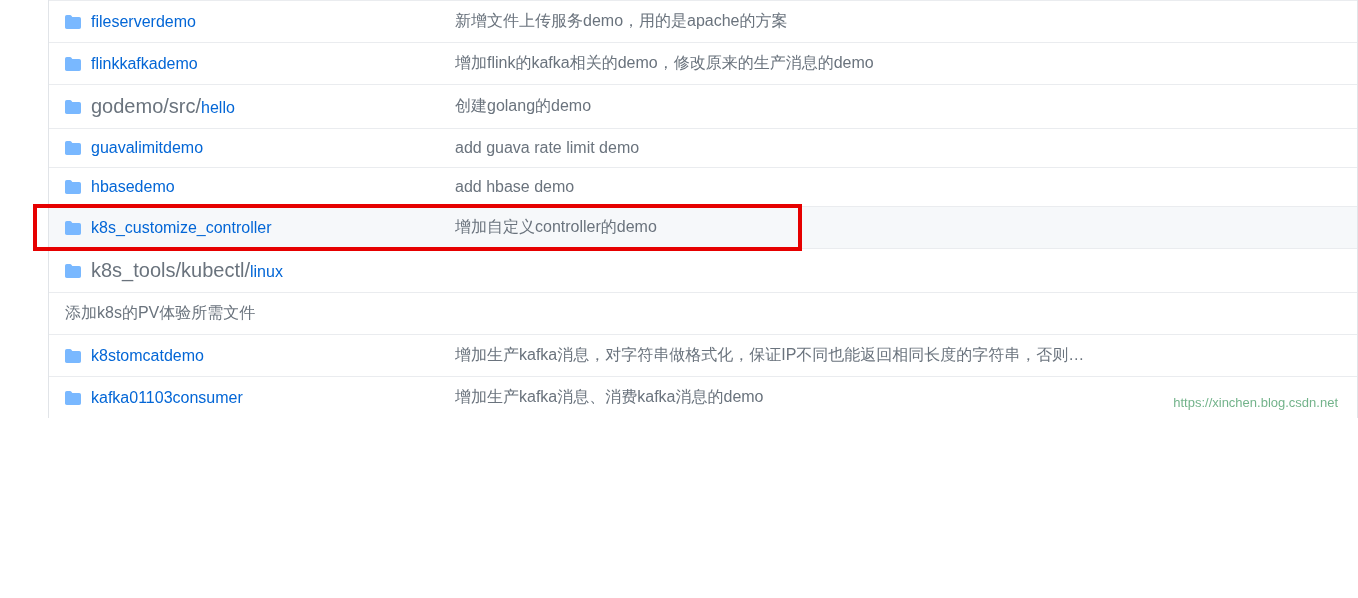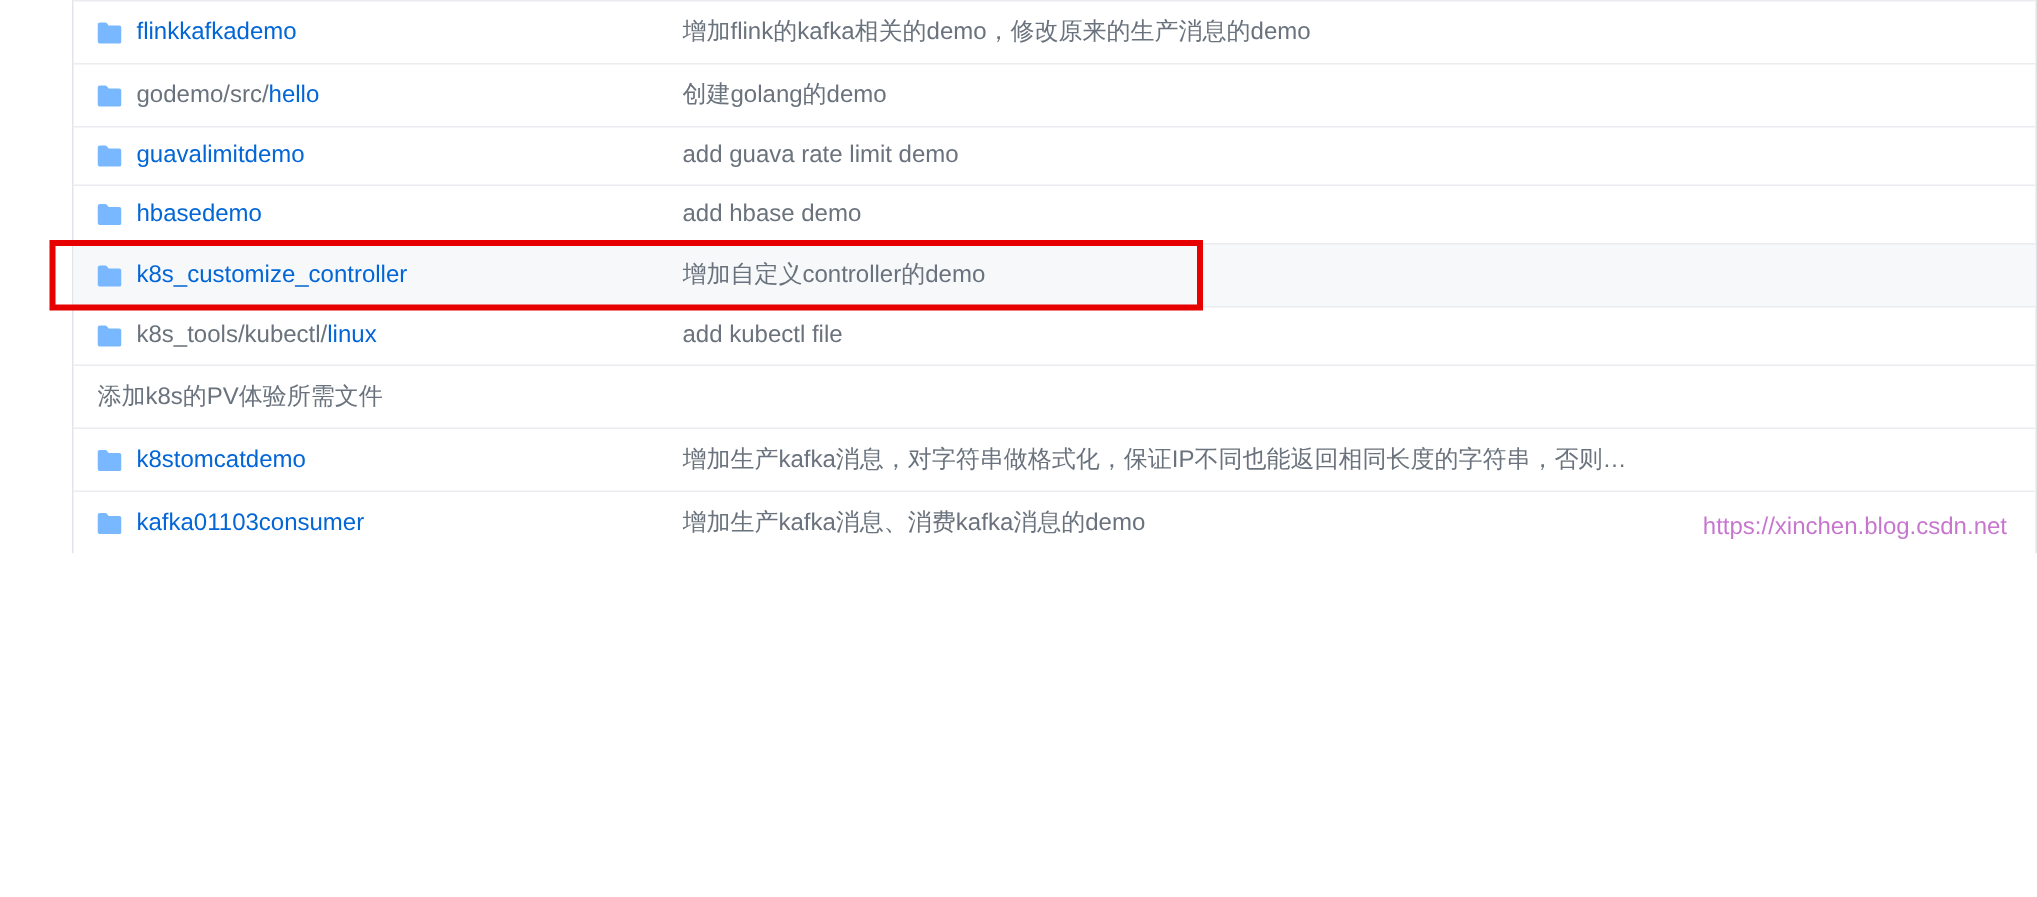--- a/index.html
+++ b/index.html
@@ -59,45 +59,56 @@
       fill: #79b8ff;
       display: block;
     }
     .file-link {
       color: #0366d6;
       text-decoration: none;
       font-size: 16px;
     }
     .path-segment {
       color: #6a737d;
-      font-size: 16px;
+      font-size: 20px;
     }
     .commit-message {
       color: #6a737d;
       font-size: 16px;
       flex: 1;
       white-space: nowrap;
       overflow: hidden;
       text-overflow: ellipsis;
       padding-right: 20px;
     }
     .watermark {
       position: absolute;
       bottom: 8px;
       right: 20px;
-      color: #a21caf;
-      font-size: 16px;
+      color: #15803d;
+      font-size: 13px;
       opacity: 0.6;
     }
   </style>
 </head>
 <body>
 
 <div class="container">
   <div class="file-list">
+  <div class="file-row">
+        <div class="file-name-cell">
+          <span class="folder-icon">
+            <svg viewBox="0 0 16 16" width="16" height="16">
+              <path d="M1.75 1A1.75 1.75 0 000 2.75v10.5C0 14.216.784 15 1.75 15h12.5A1.75 1.75 0 0016 13.25v-8.5A1.75 1.75 0 0014.25 3H7.5a.25.25 0 01-.2-.1l-.9-1.2C6.07 1.26 5.55 1 5 1H1.75z"></path>
+            </svg>
+          </span>
+          <span><a class="file-link" href="#">fileserverdemo</a></span>
+        </div>
+        <div class="commit-message">新增文件上传服务demo，用的是apache的方案</div>
+      </div>
       <div class="file-row">
         <div class="file-name-cell">
           <span class="folder-icon">
             <svg viewBox="0 0 16 16" width="16" height="16">
               <path d="M1.75 1A1.75 1.75 0 000 2.75v10.5C0 14.216.784 15 1.75 15h12.5A1.75 1.75 0 0016 13.25v-8.5A1.75 1.75 0 0014.25 3H7.5a.25.25 0 01-.2-.1l-.9-1.2C6.07 1.26 5.55 1 5 1H1.75z"></path>
             </svg>
           </span>
           <span><a class="file-link" href="#">flinkkafkademo</a></span>
         </div>
         <div class="commit-message">增加flink的kafka相关的demo，修改原来的生产消息的demo</div>
@@ -149,21 +160,20 @@
       </div>
       <div class="file-row">
         <div class="file-name-cell">
           <span class="folder-icon">
             <svg viewBox="0 0 16 16" width="16" height="16">
               <path d="M1.75 1A1.75 1.75 0 000 2.75v10.5C0 14.216.784 15 1.75 15h12.5A1.75 1.75 0 0016 13.25v-8.5A1.75 1.75 0 0014.25 3H7.5a.25.25 0 01-.2-.1l-.9-1.2C6.07 1.26 5.55 1 5 1H1.75z"></path>
             </svg>
           </span>
           <span><span class="path-segment">k8s_tools/kubectl/</span><a class="file-link" href="#">linux</a></span>
         </div>
-        <div class="commit-message">add kubectl file</div>
       </div>
       <div class="file-row">
         <div class="commit-message">添加k8s的PV体验所需文件</div>
       </div>
       <div class="file-row">
         <div class="file-name-cell">
           <span class="folder-icon">
             <svg viewBox="0 0 16 16" width="16" height="16">
               <path d="M1.75 1A1.75 1.75 0 000 2.75v10.5C0 14.216.784 15 1.75 15h12.5A1.75 1.75 0 0016 13.25v-8.5A1.75 1.75 0 0014.25 3H7.5a.25.25 0 01-.2-.1l-.9-1.2C6.07 1.26 5.55 1 5 1H1.75z"></path>
             </svg>

